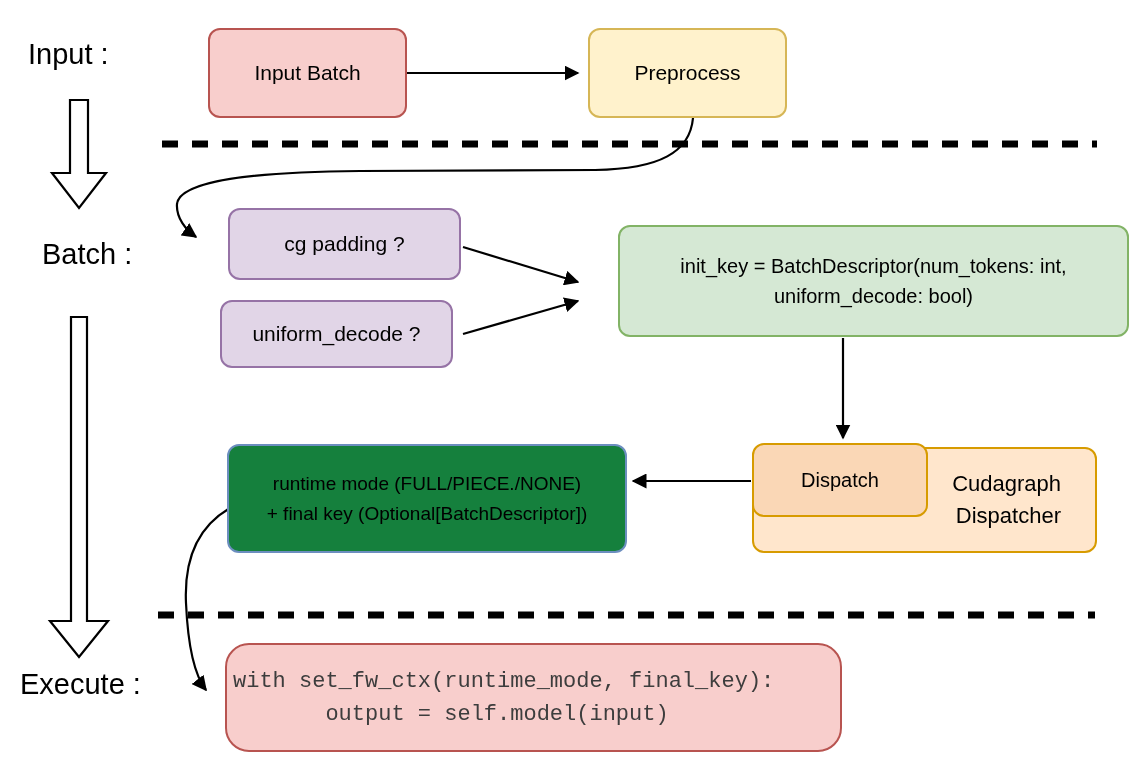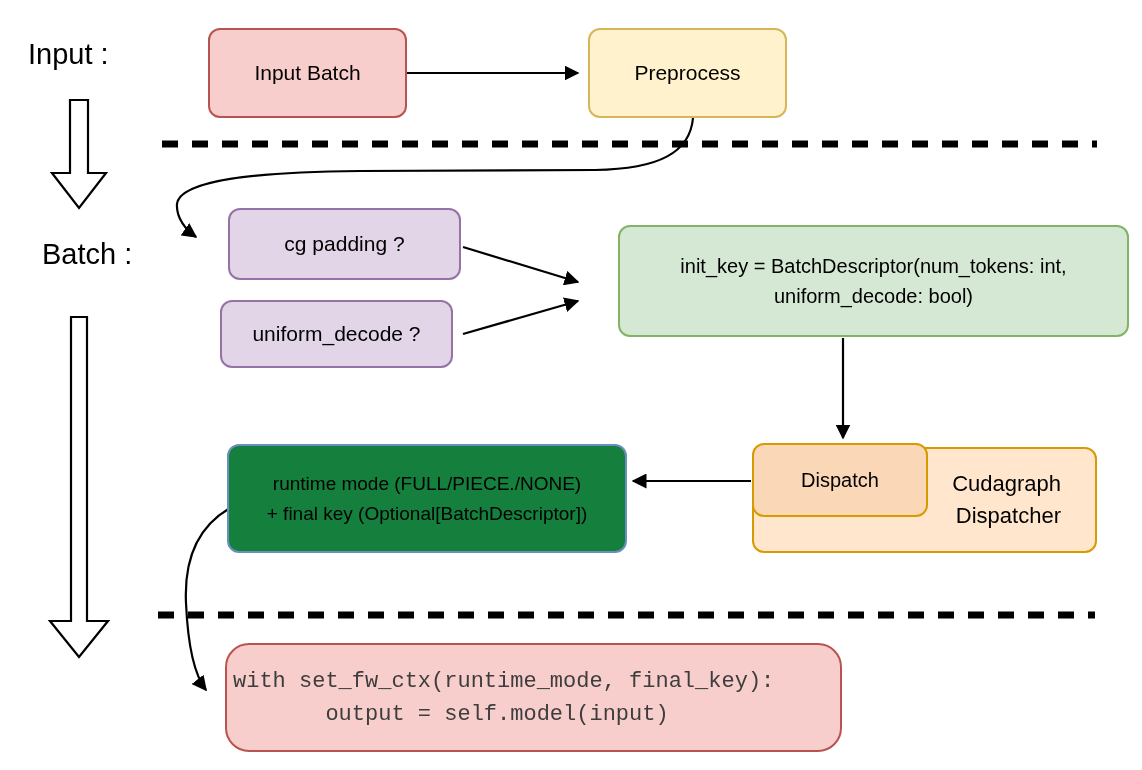--- a/index.html
+++ b/index.html
@@ -116,20 +116,21 @@
 
     <line x1="843" y1="338" x2="843" y2="438" stroke="#000" stroke-width="2.2" marker-end="url(#ah)"></line>
 
     <line x1="751" y1="481" x2="633" y2="481" stroke="#000" stroke-width="2.2" marker-end="url(#ah)"></line>
 
     <path d="M 230 508 C 197 527, 184 560, 186 603 C 188 648, 195 676, 206 690" fill="none" stroke="#000" stroke-width="2.2" marker-end="url(#ah)"></path>
   </svg>
 
   <div class="stage-label" id="label-input">Input :</div>
   <div class="stage-label" id="label-plan">Batch :</div>
+  <div class="stage-label" id="label-execute">Execute :</div>
 
   <div class="node" id="node-input-batch">
     <span>Input Batch</span>
   </div>
 
   <div class="node" id="node-preprocess">
     <span>Preprocess</span>
   </div>
 
   <div class="node" id="node-cg-padding">

